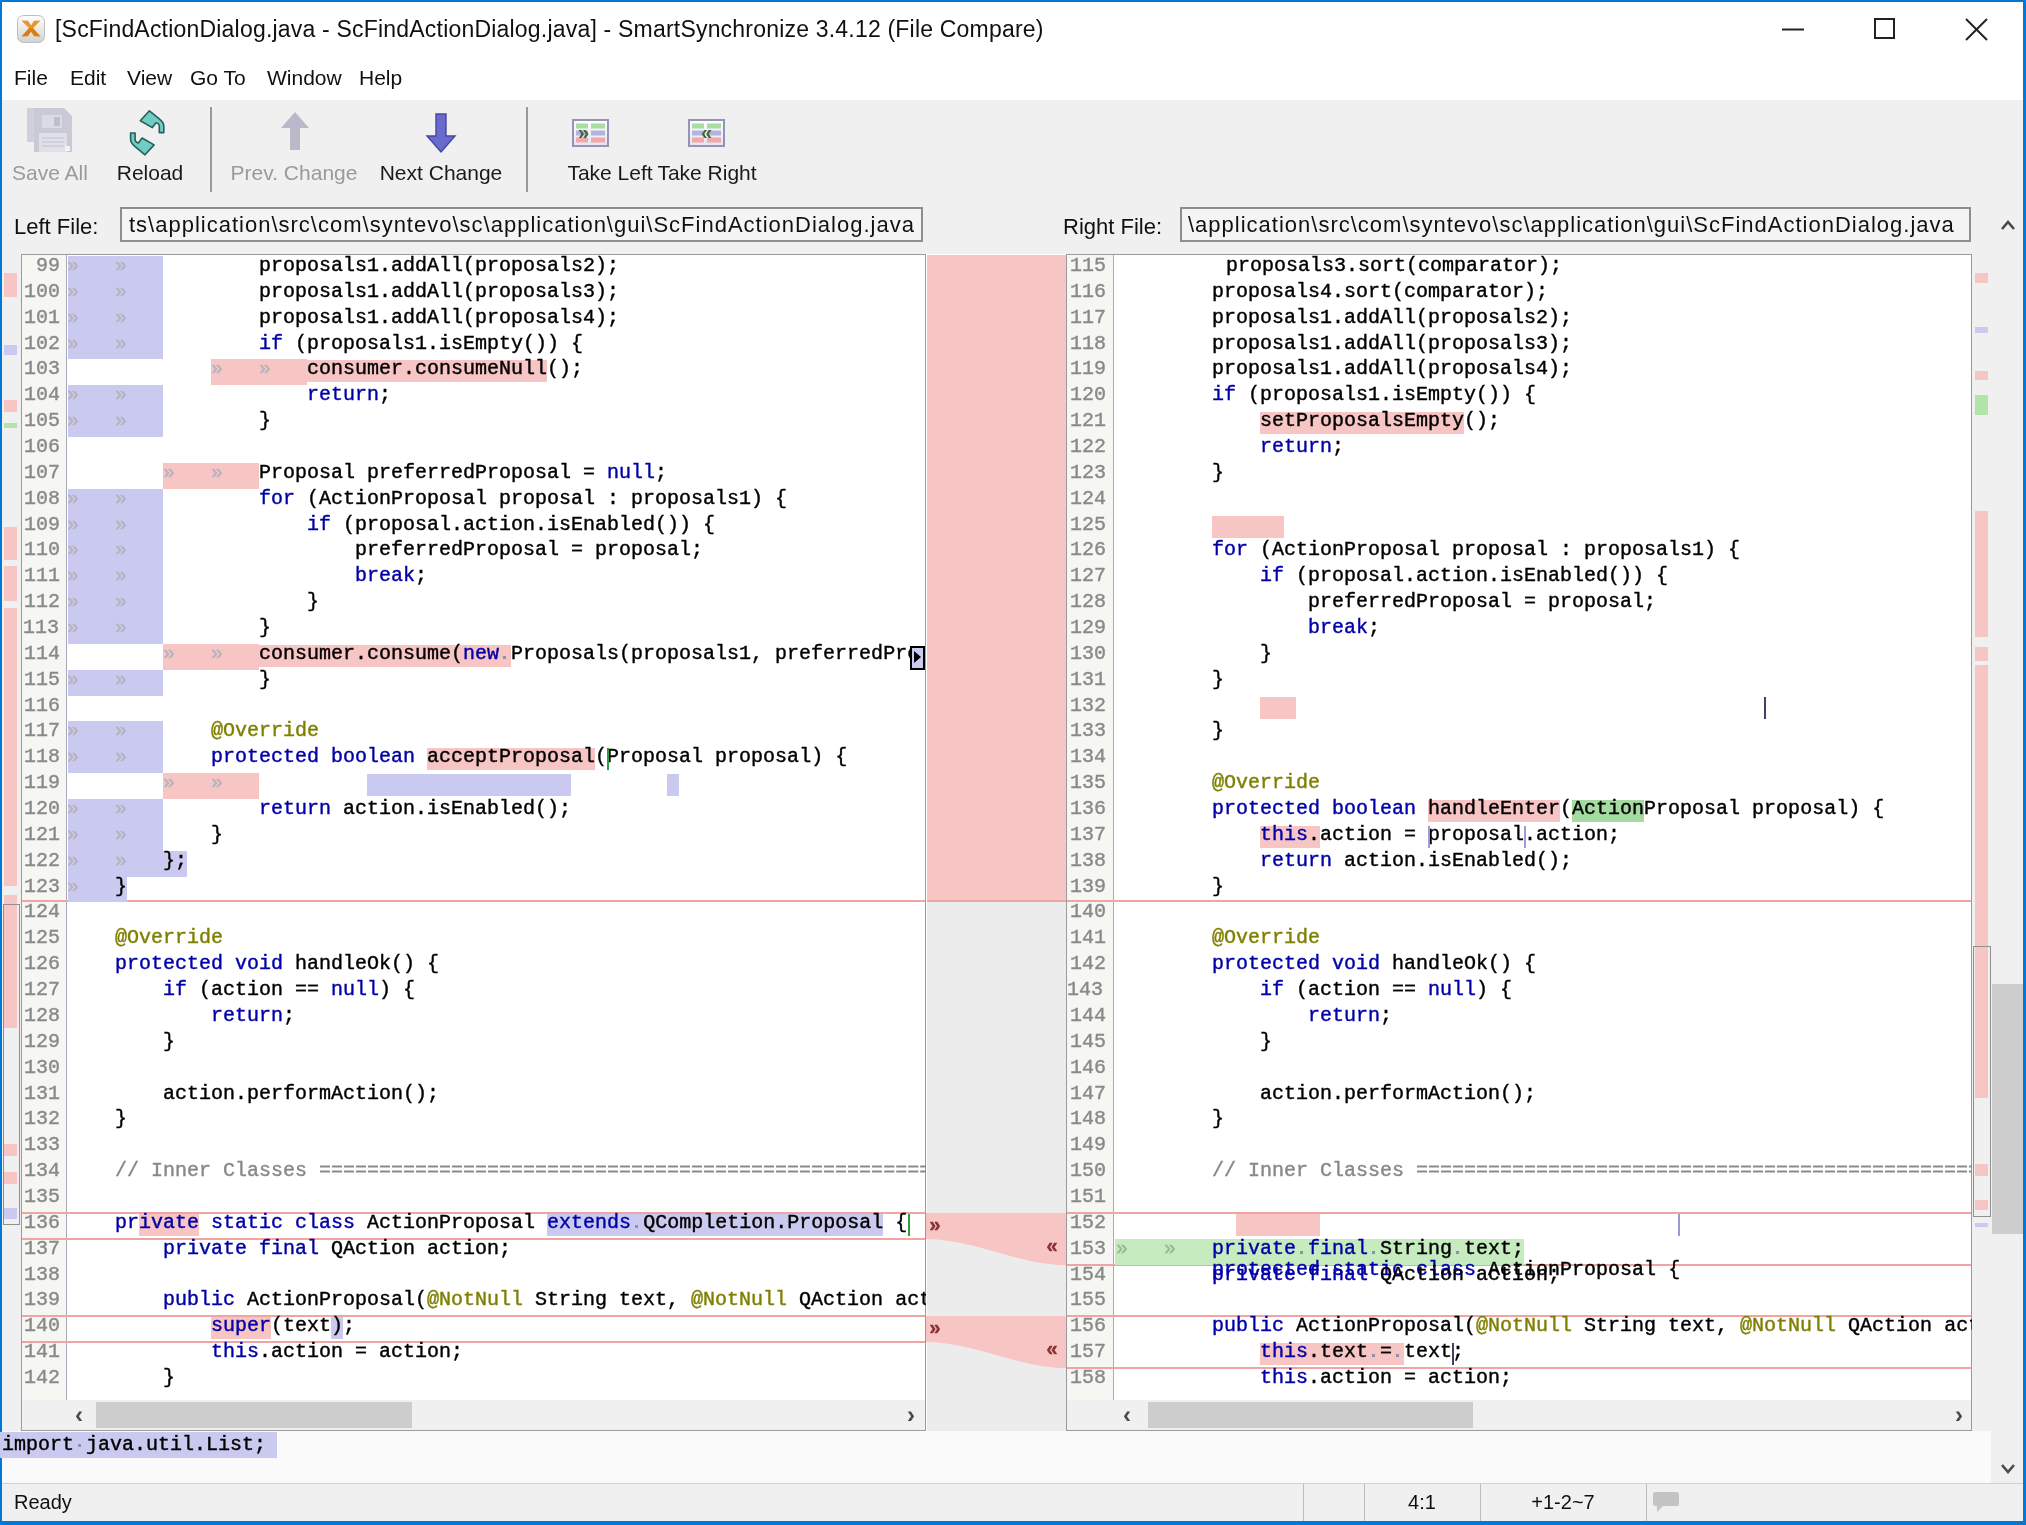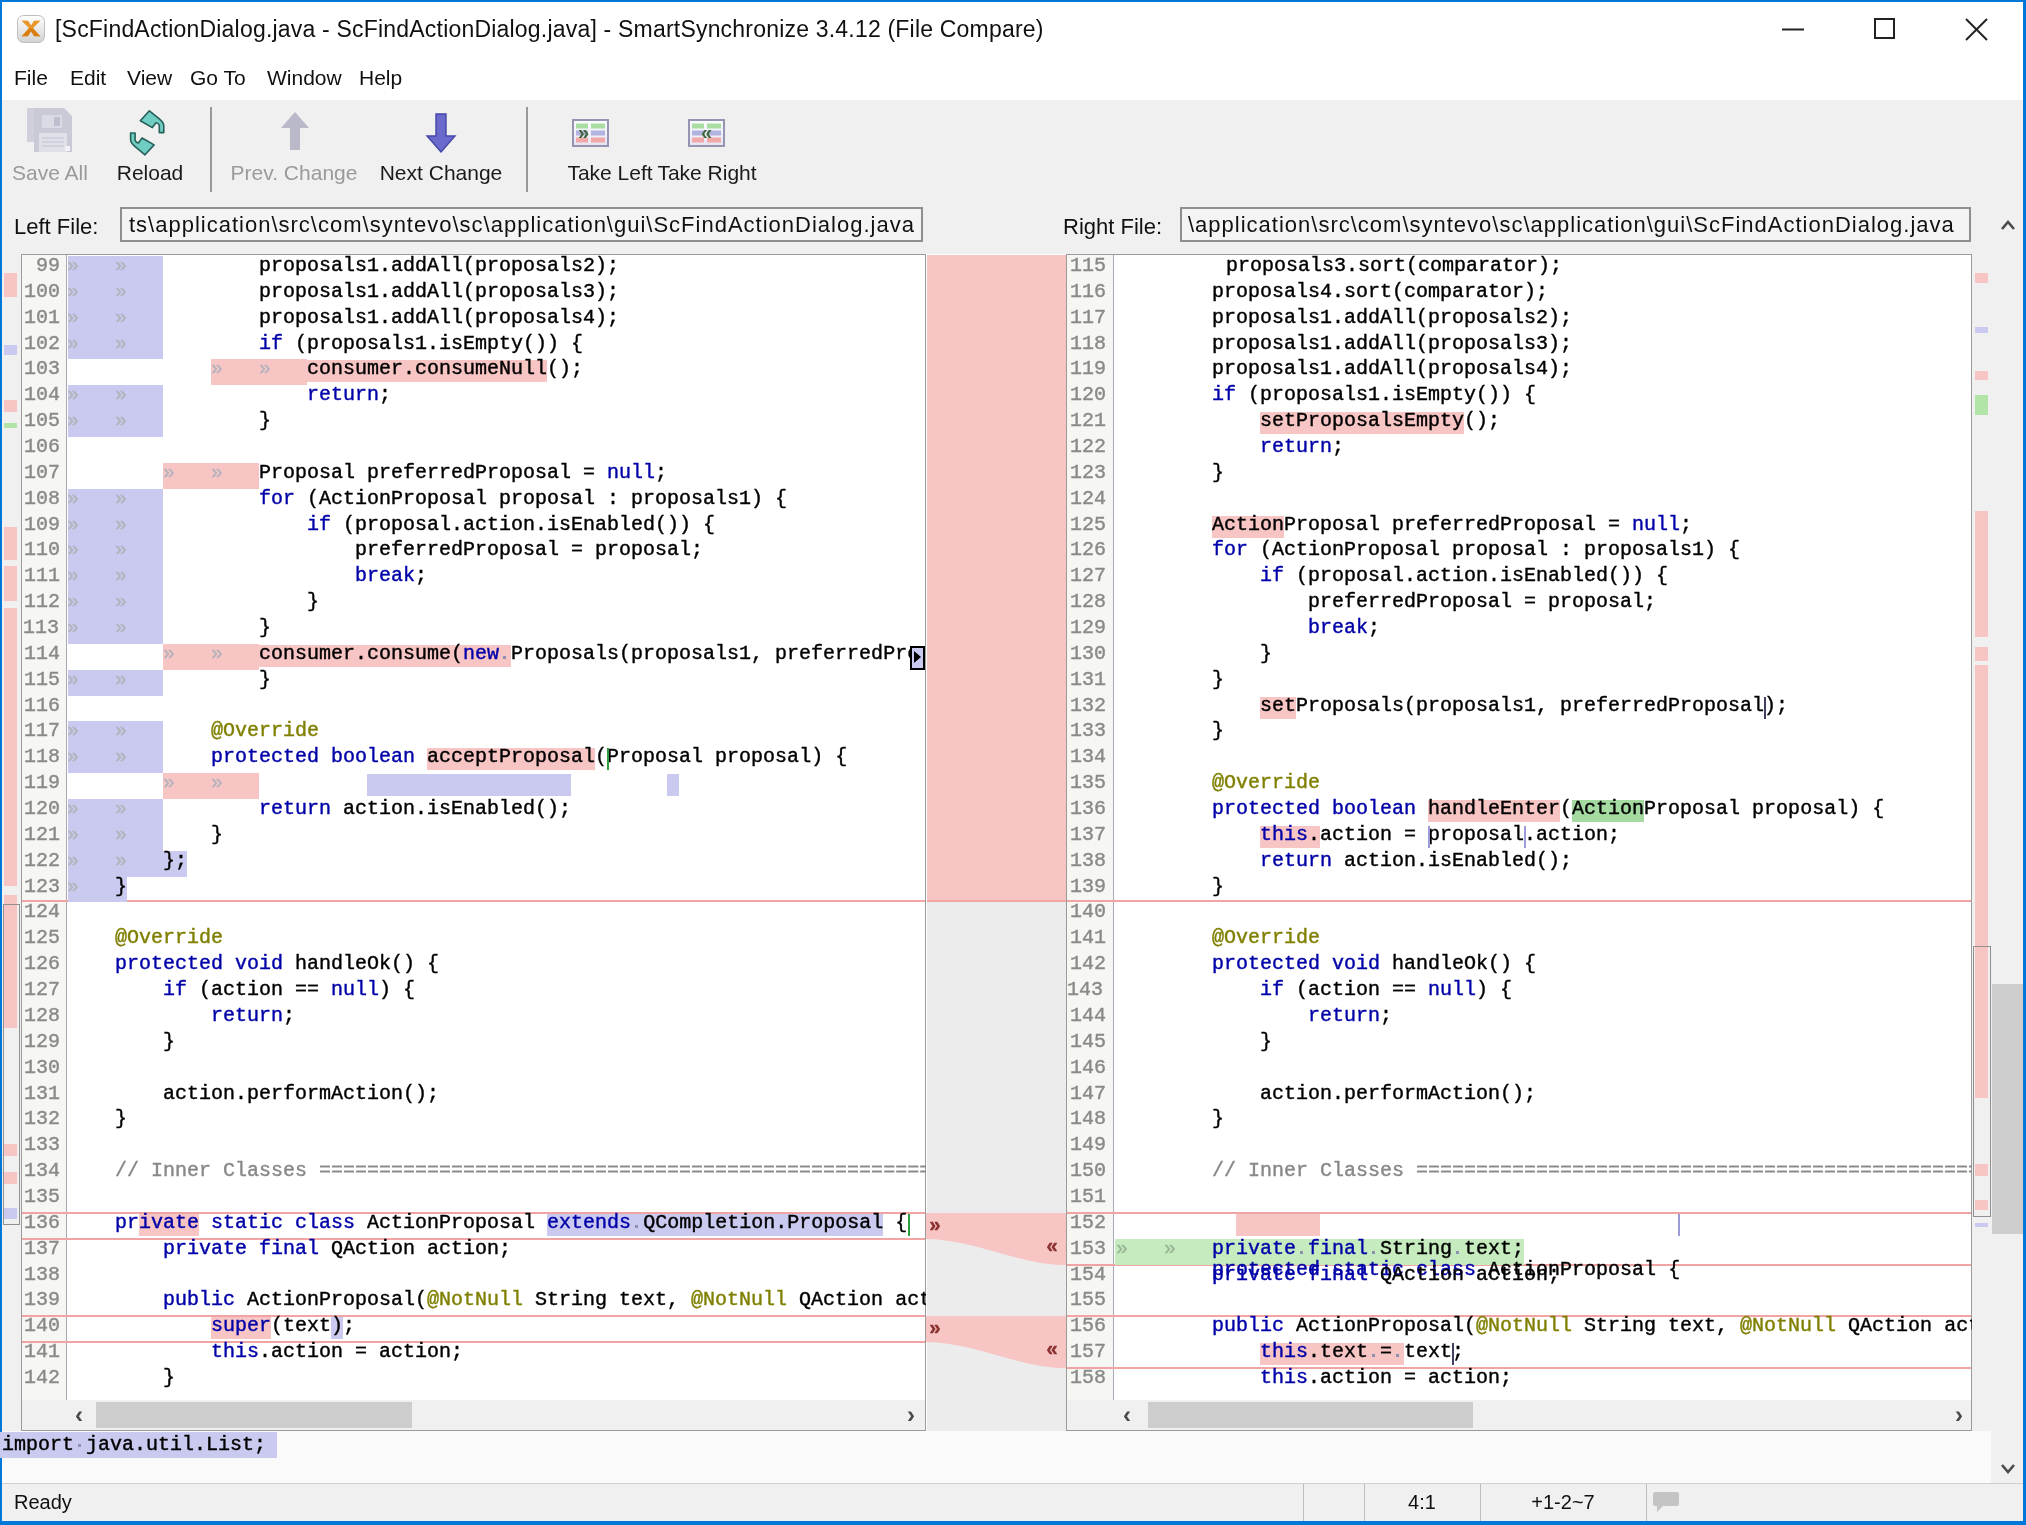--- a/index.html
+++ b/index.html
@@ -389,28 +389,26 @@
     <div class="a m" style="left:49px;top:981px;color:#9bb796">»</div>
     <div class="a m" style="left:111px;top:-2px;color:#000000">proposals3.sort(comparator);</div>
     <div class="a m" style="left:97px;top:24px;color:#000">proposals4.sort(comparator);</div>
     <div class="a m" style="left:97px;top:50px;color:#000">proposals1.addAll(proposals2);</div>
     <div class="a m" style="left:97px;top:76px;color:#000">proposals1.addAll(proposals3);</div>
     <div class="a m" style="left:97px;top:101px;color:#000">proposals1.addAll(proposals4);</div>
     <div class="a m" style="left:97px;top:127px;color:#000"><span class="kw">if</span> (proposals1.isEmpty()) {</div>
     <div class="a m" style="left:145px;top:153px;color:#000">setProposalsEmpty();</div>
     <div class="a m" style="left:145px;top:179px;color:#000"><span class="kw">return</span>;</div>
     <div class="a m" style="left:97px;top:205px;color:#000">}</div>
-    <div class="a m" style="left:97px;top:257px;color:#000">ActionProposal preferredProposal = <span class="kw">null</span>;</div>
     <div class="a m" style="left:97px;top:282px;color:#000"><span class="kw">for</span> (ActionProposal proposal : proposals1) {</div>
     <div class="a m" style="left:145px;top:308px;color:#000"><span class="kw">if</span> (proposal.action.isEnabled()) {</div>
     <div class="a m" style="left:193px;top:334px;color:#000">preferredProposal = proposal;</div>
     <div class="a m" style="left:193px;top:360px;color:#000"><span class="kw">break</span>;</div>
     <div class="a m" style="left:145px;top:386px;color:#000">}</div>
     <div class="a m" style="left:97px;top:412px;color:#000">}</div>
-    <div class="a m" style="left:145px;top:438px;color:#000">setProposals(proposals1, preferredProposal);</div>
     <div class="a m" style="left:97px;top:463px;color:#000">}</div>
     <div class="a m" style="left:97px;top:515px;color:#000"><span class="an">@Override</span></div>
     <div class="a m" style="left:97px;top:541px;color:#000"><span class="kw">protected</span> <span class="kw">boolean</span> handleEnter(ActionProposal proposal) {</div>
     <div class="a m" style="left:145px;top:567px;color:#000"><span class="kw">this</span>.action = proposal.action;</div>
     <div class="a m" style="left:145px;top:593px;color:#000"><span class="kw">return</span> action.isEnabled();</div>
     <div class="a m" style="left:97px;top:619px;color:#000">}</div>
     <div class="a m" style="left:97px;top:670px;color:#000"><span class="an">@Override</span></div>
     <div class="a m" style="left:97px;top:696px;color:#000"><span class="kw">protected</span> <span class="kw">void</span> handleOk() {</div>
     <div class="a m" style="left:145px;top:722px;color:#000"><span class="kw">if</span> (action == <span class="kw">null</span>) {</div>
     <div class="a m" style="left:193px;top:748px;color:#000"><span class="kw">return</span>;</div>

